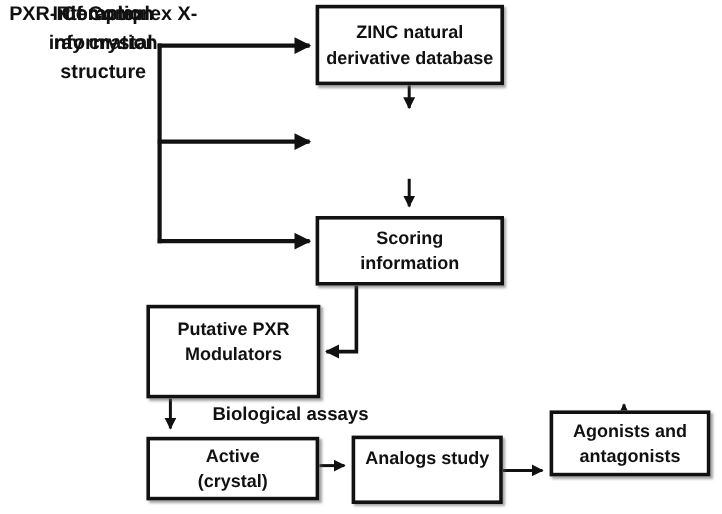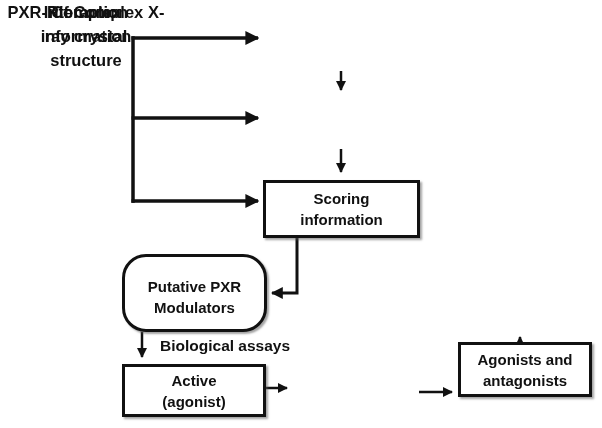--- a/index.html
+++ b/index.html
@@ -84,31 +84,34 @@
     <path d="M297,234 L297,293 L272,293" stroke="#111111" stroke-width="3" fill="none" marker-end="url(#ah)"></path>
 
     <line x1="142" y1="332" x2="142" y2="357" stroke="#111111" stroke-width="2.5" marker-end="url(#ah)"></line>
 
     <line x1="266" y1="388" x2="287" y2="388" stroke="#111111" stroke-width="2.5" marker-end="url(#ah)"></line>
     <line x1="419" y1="392" x2="452" y2="392" stroke="#111111" stroke-width="2.5" marker-end="url(#ah)"></line>
 
     <line x1="520" y1="358" x2="520" y2="337" stroke="#111111" stroke-width="2.5" marker-end="url(#ah)"></line>
   </svg>
 
+  <div class="node" style="left:263px; top:4px; width:157px; height:67px;">ZINC natural
+derivative database</div>
 
 
   <div class="node" style="left:263px; top:180px; width:157px; height:58px;">Scoring
 information</div>
 
-  <div class="node top-align" style="left:122px; top:254px; width:145px; height:78px; padding-top:19px;border-radius:24px;">Putative PXR
+  <div class="node top-align" style="left:122px; top:254px; width:145px; height:78px; padding-top:7px;">Putative PXR
 Modulators</div>
 
   <div class="node" style="left:122px; top:364px; width:144px; height:53px;">Active
-(agonist)</div>
+(crystal)</div>
 
+  <div class="node top-align" style="left:293px; top:363px; width:126px; height:57px; padding-top:6px;">Analogs study</div>
 
   <div class="node" style="left:458px; top:342px; width:134px; height:55px;">Agonists and
 antagonists</div>
 
 
-  <div class="abs edge-label" style="left:160px; top:337px;">Biological assays</div>
+  <div class="abs edge-label" style="left:177px; top:337px;">Biological assays</div>
 
 </div>
 
 </body></html>

